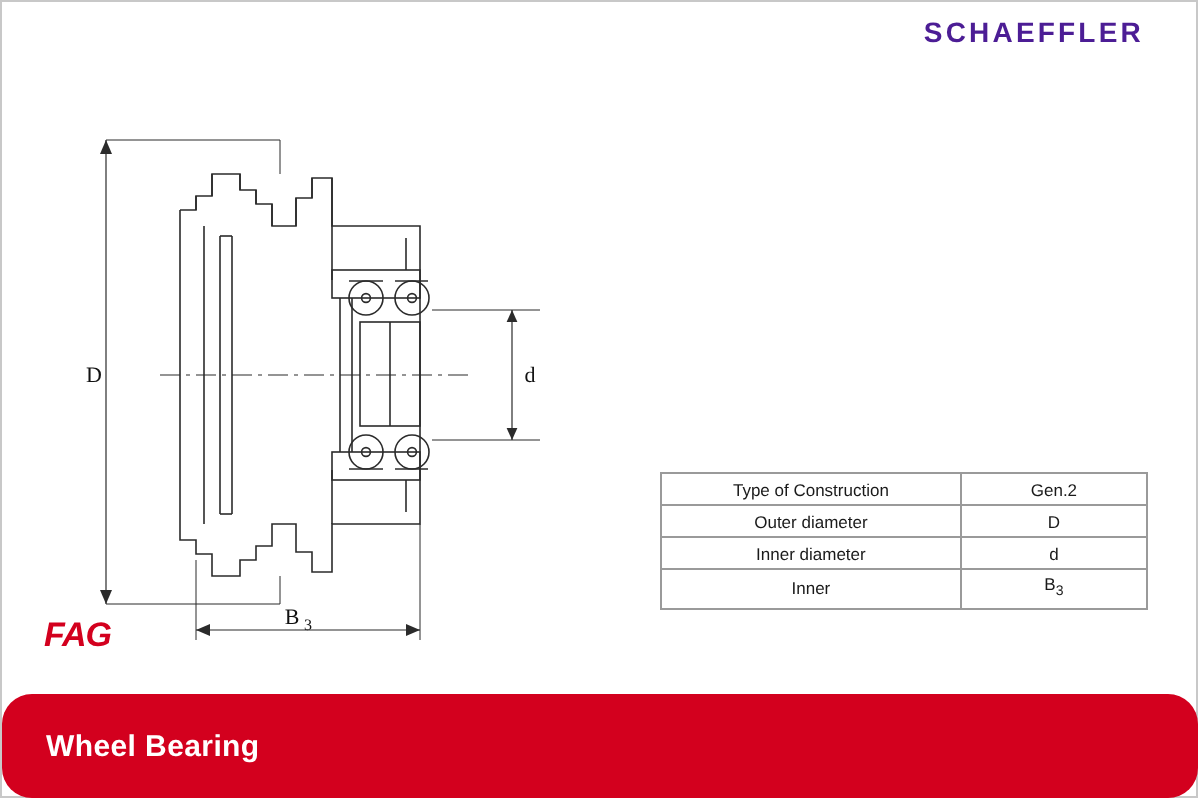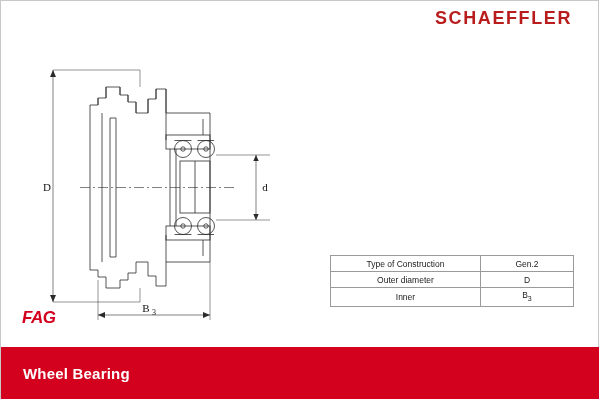--- a/index.html
+++ b/index.html
@@ -28,43 +28,43 @@
     border: 1px solid #c8c8c8;
     box-sizing: border-box;
     pointer-events: none;
   }
 
   
   #brand {
     position: absolute;
     right: 28px;
     top: 8px;
-    font-size: 18px;
+    font-size: 14px;
     font-weight: bold;
     letter-spacing: 1.6px;
-    color: #b91c1c;
+    color: #4c1d95;
     font-family: "Liberation Sans", sans-serif;
     margin-left: 41px;
   }
 
   
   #drawing {
     position: absolute;
     left: 20px;
     top: 30px;
     width: 300px;
     height: 290px;
   }
   #drawing svg { display: block; }
 
   
   #spec-table {
     position: absolute;
     left: 330px;
-    top: 255px;
+    top: 236px;
     width: 244px;
     border-collapse: collapse;
     font-size: 8.5px;
     color: #1a1a1a;
   }
   #spec-table td {
     border: 1px solid #9a9a9a;
     height: 15px;
     padding: 0 4px;
     text-align: center;
@@ -91,20 +91,21 @@
   
   #bottom-band {
     position: absolute;
     left: 1px;
     right: 1px;
     bottom: 1px;
     height: 52px;
     background: #d3001e;
     display: flex;
     align-items: center;
+    border-radius: 15px;
   }
   #product-title {
     color: #ffffff;
     font-size: 15px;
     font-weight: bold;
     margin-left: 22px;
     letter-spacing: 0.2px;
   }
   .drw-label {
     font-family: "Liberation Serif", serif;
@@ -217,20 +218,24 @@
     <tbody>
       <tr>
         <td class="label">Type of Construction</td>
         <td class="value"><span>Gen.2</span></td>
       </tr>
       <tr>
         <td class="label">Outer diameter</td>
         <td class="value"><span>D</span></td>
       </tr>
       <tr>
+        <td class="label">Inner diameter</td>
+        <td class="value"><span>d</span></td>
+      </tr>
+      <tr>
         <td class="label">Inner</td>
         <td class="value"><span>B</span><sub>3</sub></td>
       </tr>
     </tbody>
   </table>
 
   <div id="fag-logo">FAG</div>
 
   <div id="bottom-band">
     <span id="product-title">Wheel Bearing</span>

